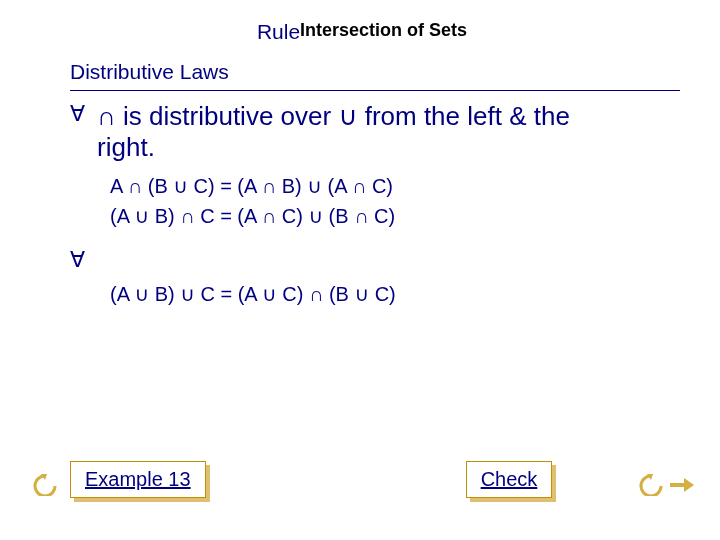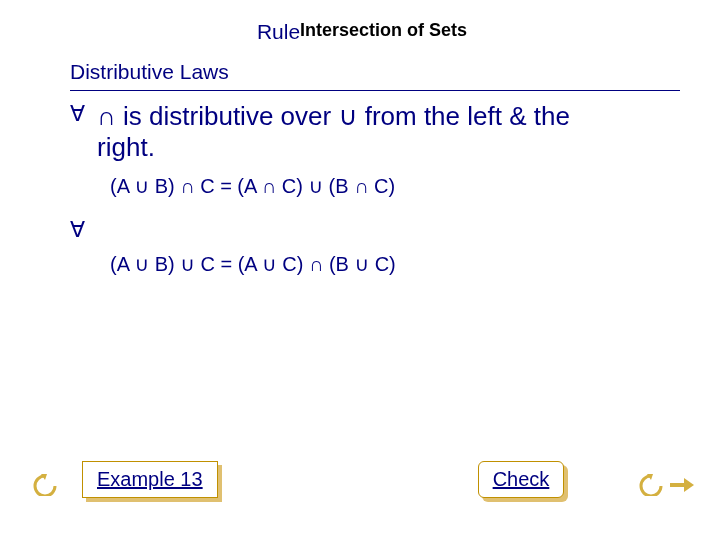--- a/index.html
+++ b/index.html
@@ -88,22 +88,22 @@
     display: inline-block;
     padding: 6px 14px;
     font-size: 20px;
     color: #000080;
     text-decoration: underline;
     border: 1px solid #c09000;
     background: #fff;
     box-shadow: 4px 4px 0 #e0c070;
     cursor: pointer;
   }
-  .btn-example { margin-left: 12px; }
-  .btn-check { margin-left: 260px; border-radius: 6px; }
+  .btn-example { margin-left: 0; }
+  .btn-check { margin-left: 260px; }
   .nav-icon {
     position: absolute;
     bottom: 44px;
     width: 26px;
     height: 22px;
     cursor: pointer;
   }
   .nav-back-small { left: 32px; }
   .nav-back-large { right: 56px; }
   .nav-fwd { right: 26px; }
@@ -125,20 +125,21 @@
     <div class="law-head">
       <span class="forall">∀</span>
       <span class="law-text">
         <span class="oper">∩</span>
         <span>is distributive over</span>
         <span class="oper">∪</span>
         <span>from the left &amp; the right.</span>
       </span>
     </div>
     <div class="equations">
+      <div>A ∩ (B ∪ C) = (A ∩ B) ∪ (A ∩ C)</div>
       <div>(A ∪ B) ∩ C = (A ∩ C) ∪ (B ∩ C)</div>
     </div>
   </div>
 
   <div class="law-block">
     <div class="law-head">
       <span class="forall">∀</span>
     </div>
     <div class="equations">
       <div>(A ∪ B) ∪ C = (A ∪ C) ∩ (B ∪ C)</div>

